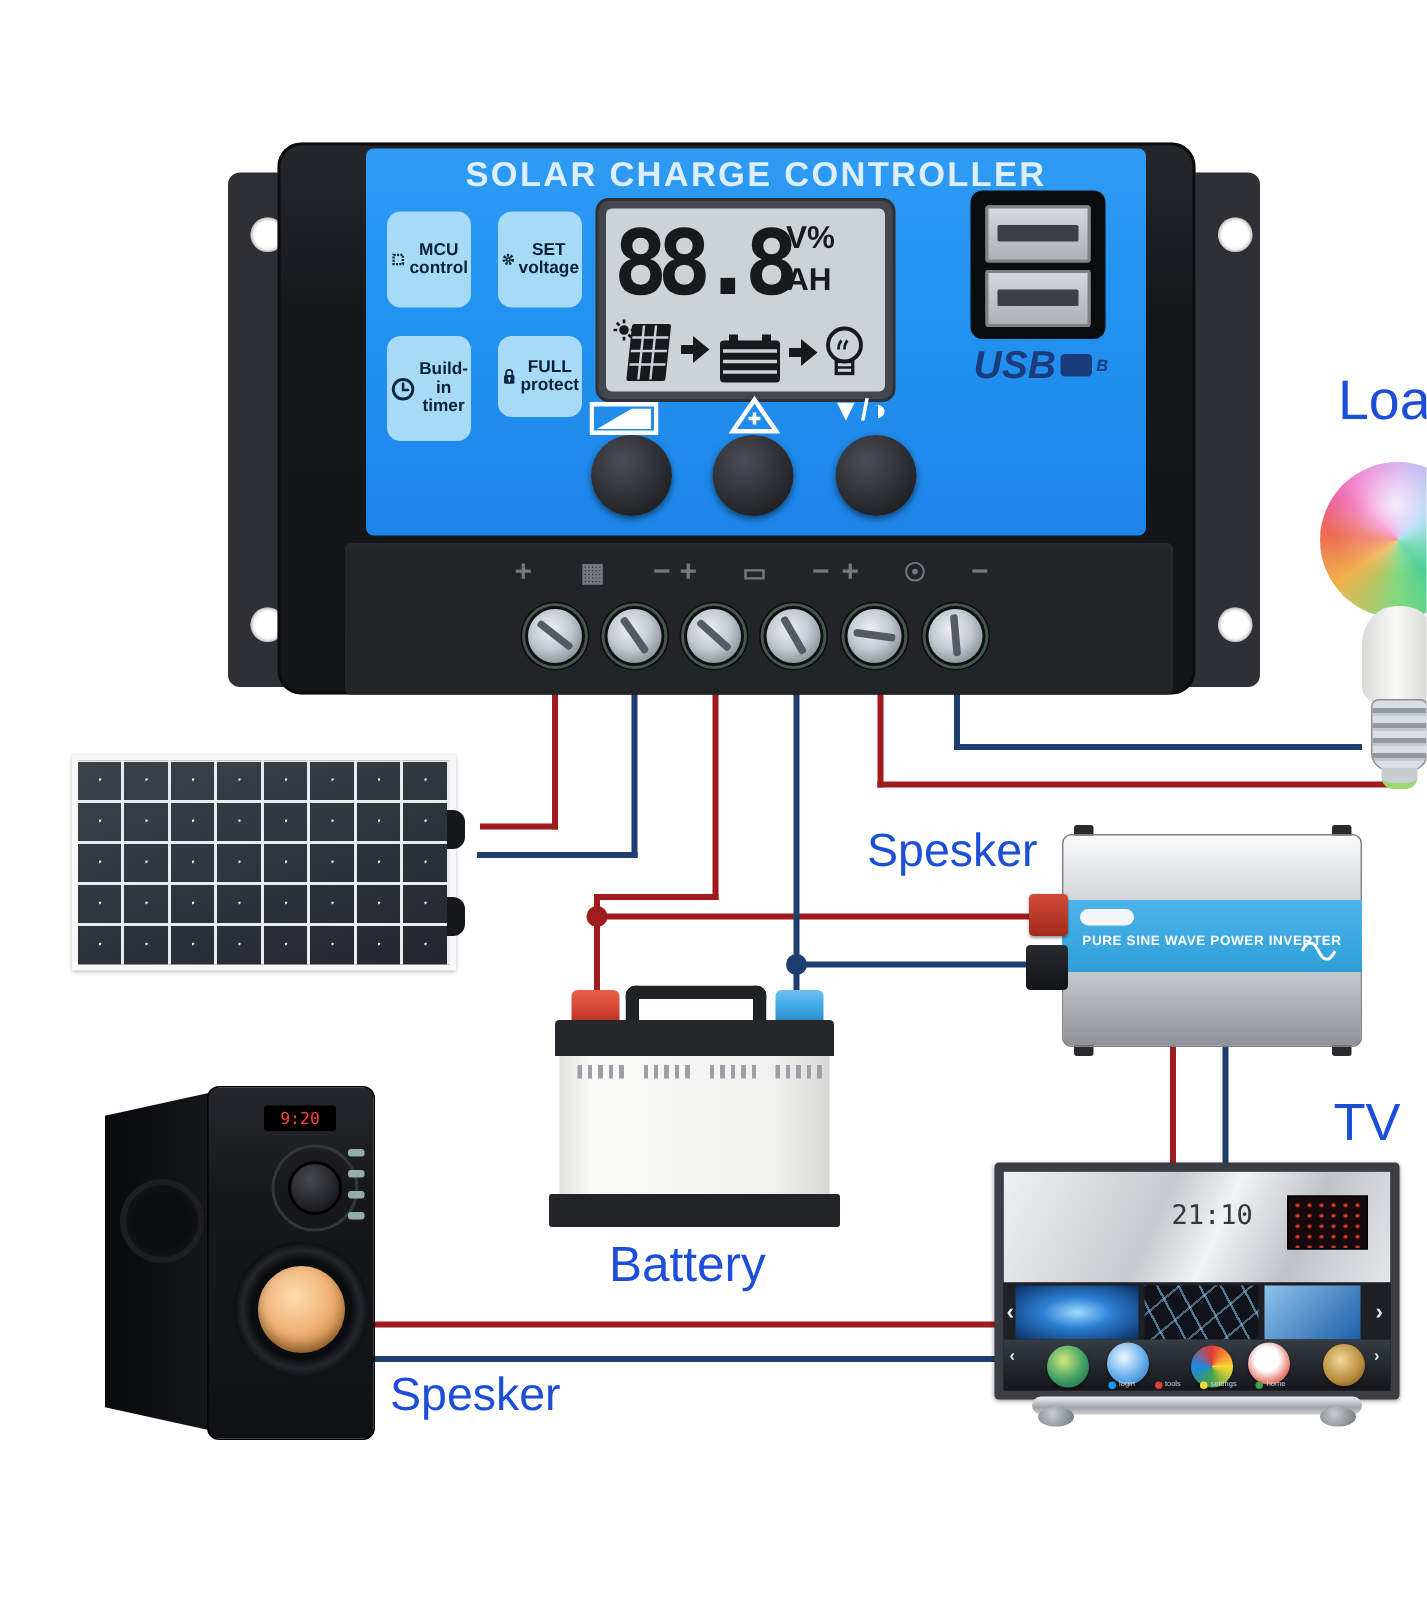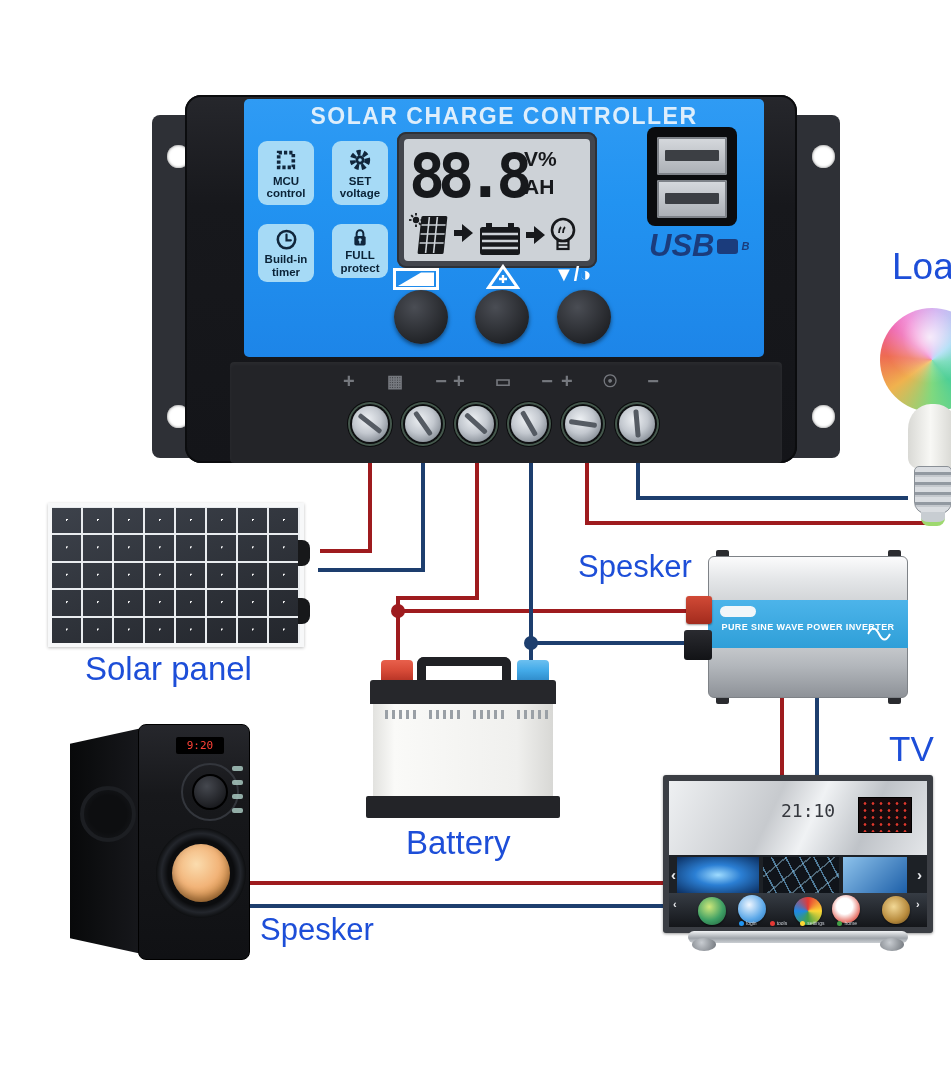--- a/index.html
+++ b/index.html
@@ -13,21 +13,21 @@
   .jdot.red{background:var(--wire-red,#9e1b1e);}
   .jdot.blue{background:var(--wire-blue,#1d3e6e);}
   .lbl{position:absolute;color:#1d4ed8;white-space:nowrap;}
 
   
   .ear{position:absolute;background:#2e3036;border-radius:8px;}
   .earhole{position:absolute;width:23px;height:23px;border-radius:50%;background:#fff;box-shadow:inset 0 0 3px #777;}
   .ctrl-body{position:absolute;left:145px;top:95px;width:612px;height:368px;background:linear-gradient(180deg,#26272c,#17181c 30%,#141519);border-radius:16px;box-shadow:inset 0 0 0 2px #0b0c0e;}
   .ctrl-face{position:absolute;left:204px;top:99px;width:520px;height:258px;background:linear-gradient(180deg,#2f9bf4,var(--controller-blue,#2293f1) 40%,#1d85e8);border-radius:5px;}
   .ctrl-title{position:absolute;left:204px;top:103px;width:520px;text-align:center;font-size:23px;font-weight:600;letter-spacing:1.5px;color:#ddeefc;}
-  .badge{position:absolute;width:56px;background:var(--badge-blue,#a6daf6);border-radius:9px;display:flex;flex-direction:column;align-items:center;justify-content:center;gap:2px;padding:4px 2px;box-sizing:border-box;}
+  .badge{position:absolute;width:56px;background:var(--badge-blue,#a6daf6);border-radius:9px;display:flex;flex-direction:row;align-items:center;justify-content:center;gap:2px;padding:4px 2px;box-sizing:border-box;}
   .badge .txt{font-size:11.5px;line-height:1.08;font-weight:bold;color:#0a2236;text-align:center;}
   .lcd-frame{position:absolute;left:357px;top:132px;width:200px;height:136px;background:#43464d;border-radius:9px;box-shadow:inset 0 0 0 2px #2e3137;}
   .lcd{position:absolute;left:364px;top:139px;width:186px;height:122px;background:var(--lcd-bg,#cdd2d7);border-radius:4px;}
   .lcd-digits{position:absolute;left:369px;top:141px;font-family:"DejaVu Sans Mono",monospace;font-weight:bold;font-size:60px;letter-spacing:-7px;color:#17191c;}
   .lcd-unit{position:absolute;font-size:21px;font-weight:bold;color:#17191c;font-family:"Liberation Sans",sans-serif;}
   .btn{position:absolute;width:54px;height:54px;border-radius:50%;background:radial-gradient(circle at 38% 32%,#4a4d54,#232529 70%,#18191d);box-shadow:0 2px 4px rgba(0,0,0,.5);}
   .btn-glyph{position:absolute;color:#fff;font-weight:bold;}
   .usb-block{position:absolute;left:607px;top:127px;width:90px;height:99px;background:#0b0c0e;border-radius:8px;}
   .usb-port{position:absolute;left:617px;width:70px;height:38px;background:linear-gradient(180deg,#d7dade,#aaaeb4);border-radius:2px;box-shadow:inset 0 0 0 2px #7e8288;}
   .usb-slot{position:absolute;left:625px;width:54px;height:11px;background:#3c3f44;border-radius:1px;}
@@ -168,21 +168,21 @@
       <div class="txt"><span>MCU</span><br><span>control</span></div>
     </div>
     <div class="badge" style="left:292px;top:141px;height:64px">
       <svg width="26" height="26" viewBox="0 0 32 32">
           <circle cx="16" cy="16" r="9" fill="none" stroke="#10263c" stroke-width="7" stroke-dasharray="4.5 3.2"></circle>
           <circle cx="16" cy="16" r="5.5" fill="#10263c"></circle>
           <circle cx="16" cy="16" r="2.2" fill="#a6daf6"></circle>
         </svg>
       <div class="txt"><span>SET</span><br><span>voltage</span></div>
     </div>
-    <div class="badge" style="left:218px;top:224px;height:58px">
+    <div class="badge" style="left:218px;top:224px;height:70px">
       <svg width="27" height="27" viewBox="0 0 32 32">
           <circle cx="16" cy="16" r="12" fill="none" stroke="#10263c" stroke-width="3.5"></circle>
           <path d="M16 9v8h6" fill="none" stroke="#10263c" stroke-width="3" stroke-linecap="round"></path>
         </svg>
       <div class="txt"><span>Build-in</span><br><span>timer</span></div>
     </div>
     <div class="badge" style="left:292px;top:224px;height:54px">
       <svg width="26" height="28" viewBox="0 0 32 34">
           <path d="M10 14v-4a6 6 0 0 1 12 0v4" fill="none" stroke="#10263c" stroke-width="3.5"></path>
           <rect x="6" y="14" width="20" height="17" rx="3" fill="#10263c"></rect>
@@ -248,21 +248,21 @@
     <div class="btn" style="left:354px;top:290px"></div>
     <div class="btn" style="left:435px;top:290px"></div>
     <div class="btn" style="left:517px;top:290px"></div>
 
     <div class="usb-block"></div>
     <div class="usb-port" style="top:137px"></div>
     <div class="usb-slot" style="top:150px"></div>
     <div class="usb-port" style="top:180px"></div>
     <div class="usb-slot" style="top:193px"></div>
     <div class="usb-text">
-      <span style="font-size:31px">USB</span>
+      <span style="font-size:26px">USB</span>
       <span class="usb-plug"></span>
       <span style="font-size:11px">B</span>
     </div>
 
     <div class="term-block"></div>
     <div class="term-lbl" style="left:303px;width:104px">
       <span>+</span>
         <span style="font-size:17px">▦</span>
         <span>−</span>
     </div>
@@ -296,21 +296,20 @@
       </div>
   </div>
 
   <div>
     <div class="panel">
         <div class="panel-cells"></div>
       </div>
     <div class="panel-conn" style="left:258px;top:540px"></div>
     <div class="panel-conn" style="left:258px;top:598px"></div>
   </div>
-  <div class="lbl" style="left:45px;top:650px;font-size:33px">Solar panel</div>
 
   <div>
     <div class="bat-term" style="left:341px;top:660px;background:linear-gradient(180deg,#e8604c,var(--battery-terminal-red,#d84b38) 45%,#b02f22)"></div>
     <div class="bat-term" style="left:477px;top:660px;background:linear-gradient(180deg,#6cc0f0,var(--battery-terminal-blue,#43aae8) 45%,#2b85c4)"></div>
     <div class="bat-handle"></div>
     <div class="bat-top"></div>
     <div class="bat-body"></div>
     <div class="bat-vent" style="left:345px"></div>
     <div class="bat-vent" style="left:389px"></div>
     <div class="bat-vent" style="left:433px"></div>

